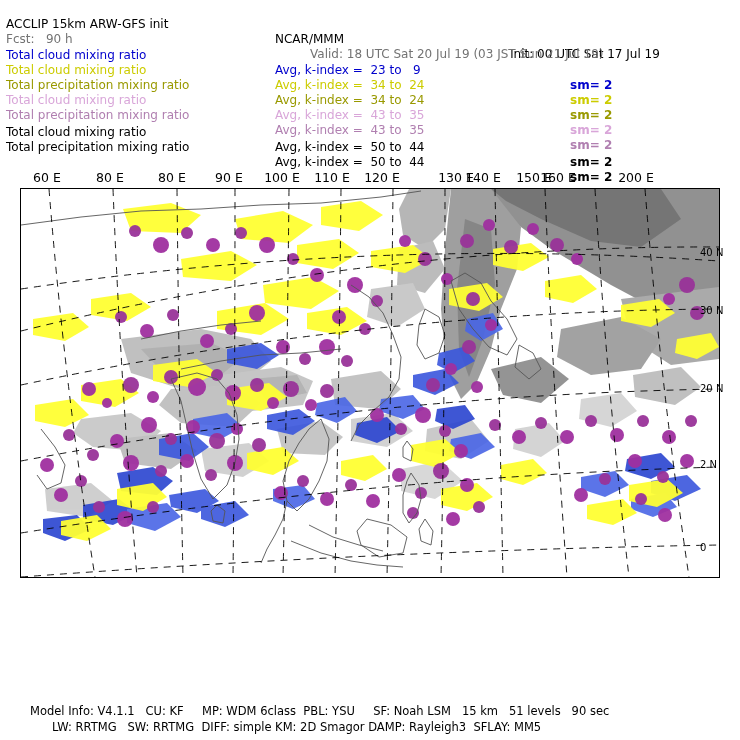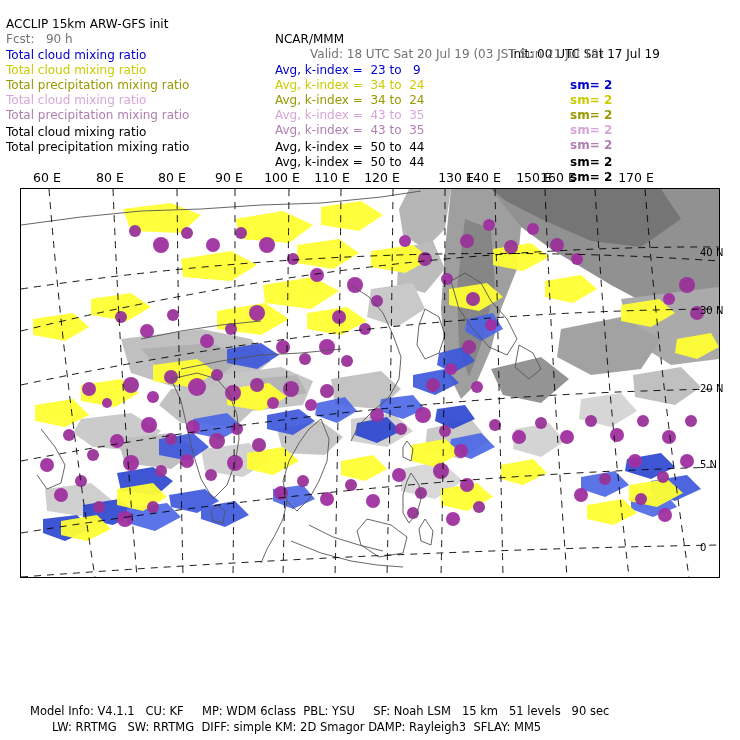--- a/index.html
+++ b/index.html
@@ -156,21 +156,21 @@
     <span class="lonlabel" style="left:110px;">80 E</span>
     <span class="lonlabel" style="left:172px;">80 E</span>
     <span class="lonlabel" style="left:229px;">90 E</span>
     <span class="lonlabel" style="left:282px;">100 E</span>
     <span class="lonlabel" style="left:332px;">110 E</span>
     <span class="lonlabel" style="left:382px;">120 E</span>
     <span class="lonlabel" style="left:456px;">130 E</span>
     <span class="lonlabel" style="left:483px;">140 E</span>
     <span class="lonlabel" style="left:534px;">150 E</span>
     <span class="lonlabel" style="left:558px;">160 E</span>
-    <span class="lonlabel" style="left:636px;">170 E</span>
+    <span class="lonlabel" style="left:636px;">200 E</span>
   </div>
 
   <div class="mapwrap">
     <svg class="mapsvg" width="698" height="388" viewBox="0 0 698 388" xmlns="http://www.w3.org/2000/svg">
       <defs>
         <clipPath id="frameclip">
             <rect x="0" y="0" width="698" height="388"></rect>
           </clipPath>
       </defs>
       <g clip-path="url(#frameclip)">
@@ -431,21 +431,21 @@
           <path d="M624,0 Q640,200 668,388"></path>
         </g>
       </g>
     </svg>
   </div>
 
   <div class="latlabels">
     <span class="latlabel" style="top:252px;">40 N</span>
     <span class="latlabel" style="top:310px;">30 N</span>
     <span class="latlabel" style="top:388px;">20 N</span>
-    <span class="latlabel" style="top:464px;">5 N</span>
+    <span class="latlabel" style="top:464px;">2 N</span>
     <span class="latlabel" style="top:547px;">0</span>
   </div>
 
   <div class="footer">
     <div class="footline" style="top:0px;">Model Info: V4.1.1   CU: KF     MP: WDM 6class  PBL: YSU     SF: Noah LSM   15 km   51 levels   90 sec</div>
     <div class="footline" style="top:16px; left:52px;">LW: RRTMG   SW: RRTMG  DIFF: simple KM: 2D Smagor DAMP: Rayleigh3  SFLAY: MM5</div>
   </div>
 
 </div>
 

